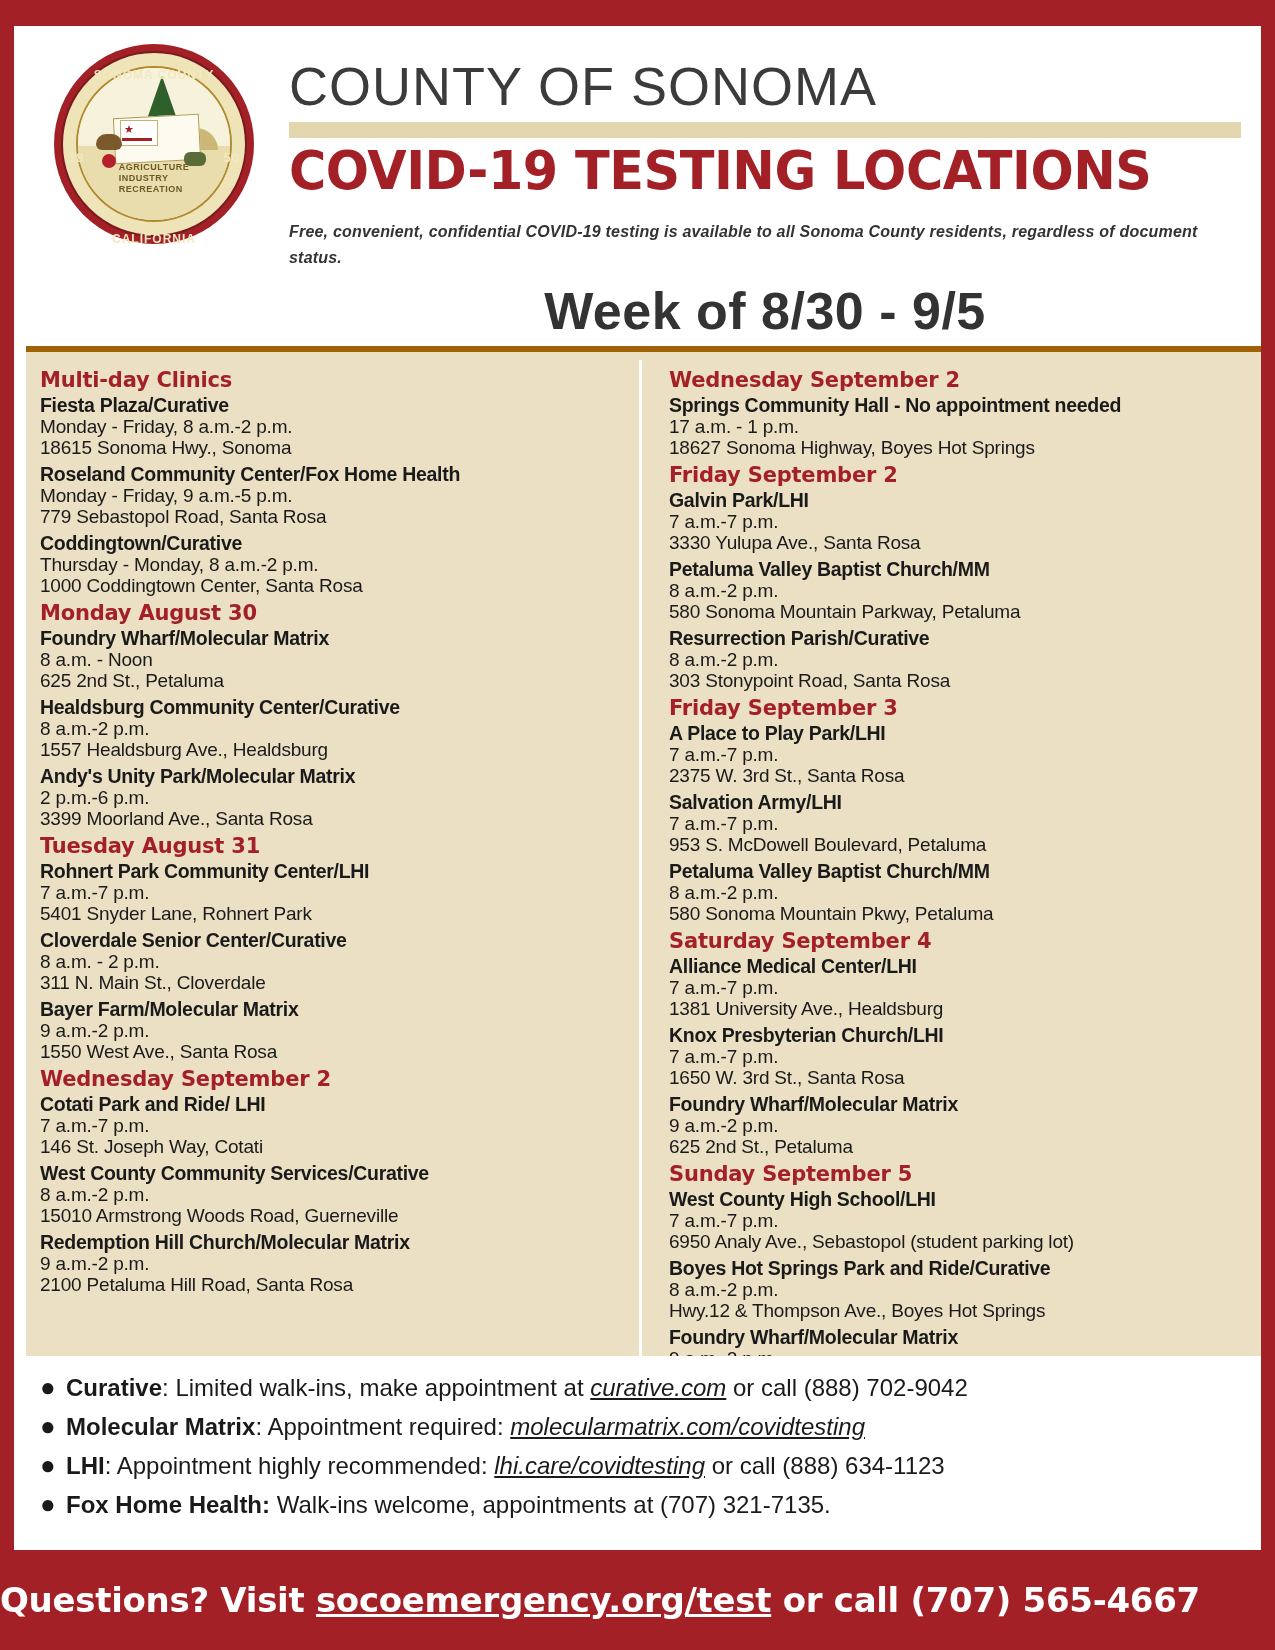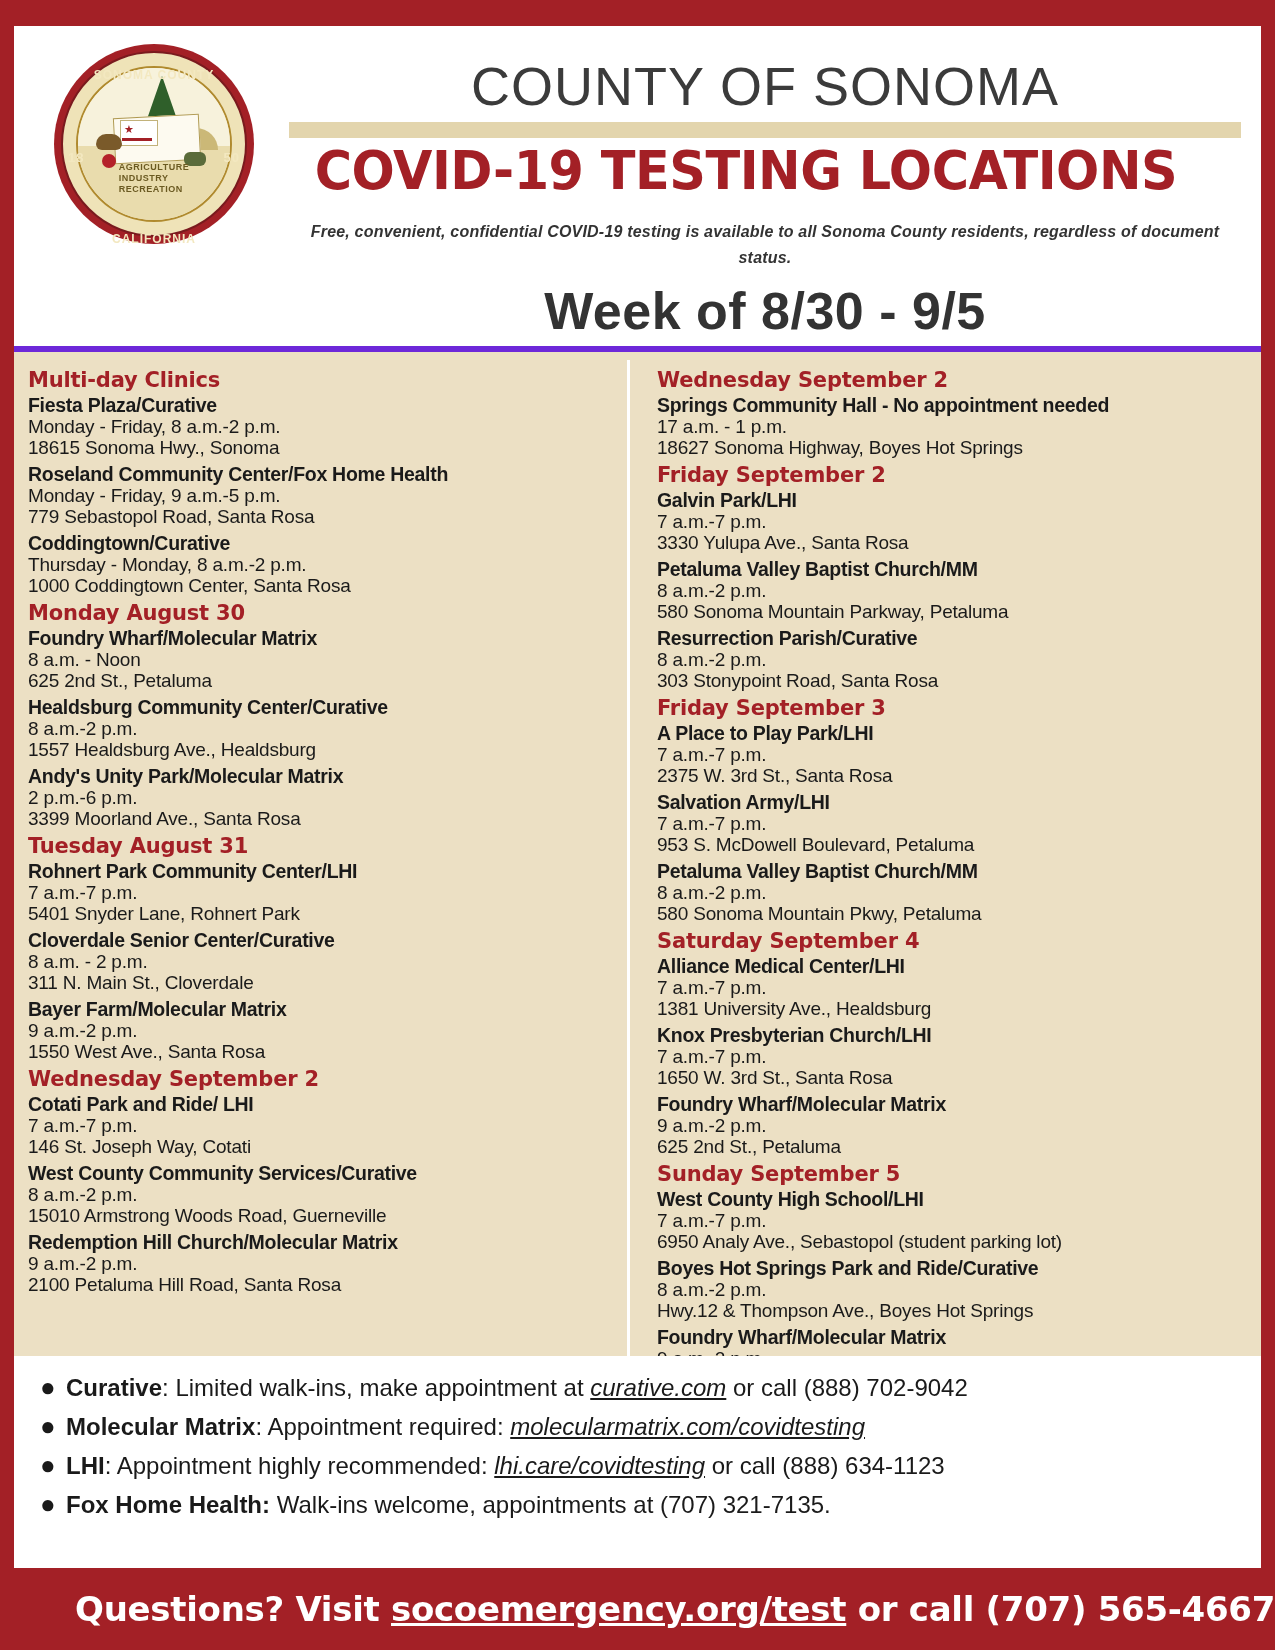--- a/index.html
+++ b/index.html
@@ -201,21 +201,20 @@
     line-height: 11px;
     font-weight: bold;
     letter-spacing: .5px;
   }
 
   .title-block {
     position: absolute;
     left: 275px;
     top: 30px;
     right: 20px;
-    text-align: center;
   }
   .county-title {
     font-size: 54px;
     letter-spacing: 1px;
     color: #3b3b3b;
     font-weight: normal;
     line-height: 60px;
     font-family: "Liberation Sans", sans-serif;
   }
   .tan-rule {
@@ -252,26 +251,26 @@
     text-align: center;
     font-size: 52px;
     font-weight: bold;
     color: #333;
     letter-spacing: .5px;
   }
 
   .body-band {
     position: absolute;
     top: 346px;
-    left: 14px;
+    left: 26px;
     right: 14px;
     height: 1136px;
     background: #ece0c4;
     box-sizing: border-box;
-    border-top: 6px solid #6d28d9;
+    border-top: 6px solid #a16207;
   }
   .col {
     position: absolute;
     top: 10px;
     bottom: 6px;
     box-sizing: border-box;
     padding: 6px 10px 0 14px;
   }
   .col-left { left: 0; width: 613px; }
   .col-right { left: 625px; right: 0; padding-left: 18px; }
@@ -337,25 +336,25 @@
   }
   .note-text b { font-weight: bold; }
   .note-text u, .link {
     text-decoration: underline;
     font-style: italic;
   }
 
   .footer {
     position: absolute;
     left: 0; right: 0; bottom: 0;
-    height: 82px;
+    height: 100px;
     background: #a32026;
     display: flex;
     align-items: center;
-    justify-content: flex-end;
+    justify-content: flex-start;
   }
   .footer-text {
     color: #ffffff;
     font-size: 34px;
     font-weight: bold;
     font-family: "DejaVu Sans", sans-serif;
     letter-spacing: -0.3px;
   }
   .footer-text u { text-decoration: underline; }
 </style>

